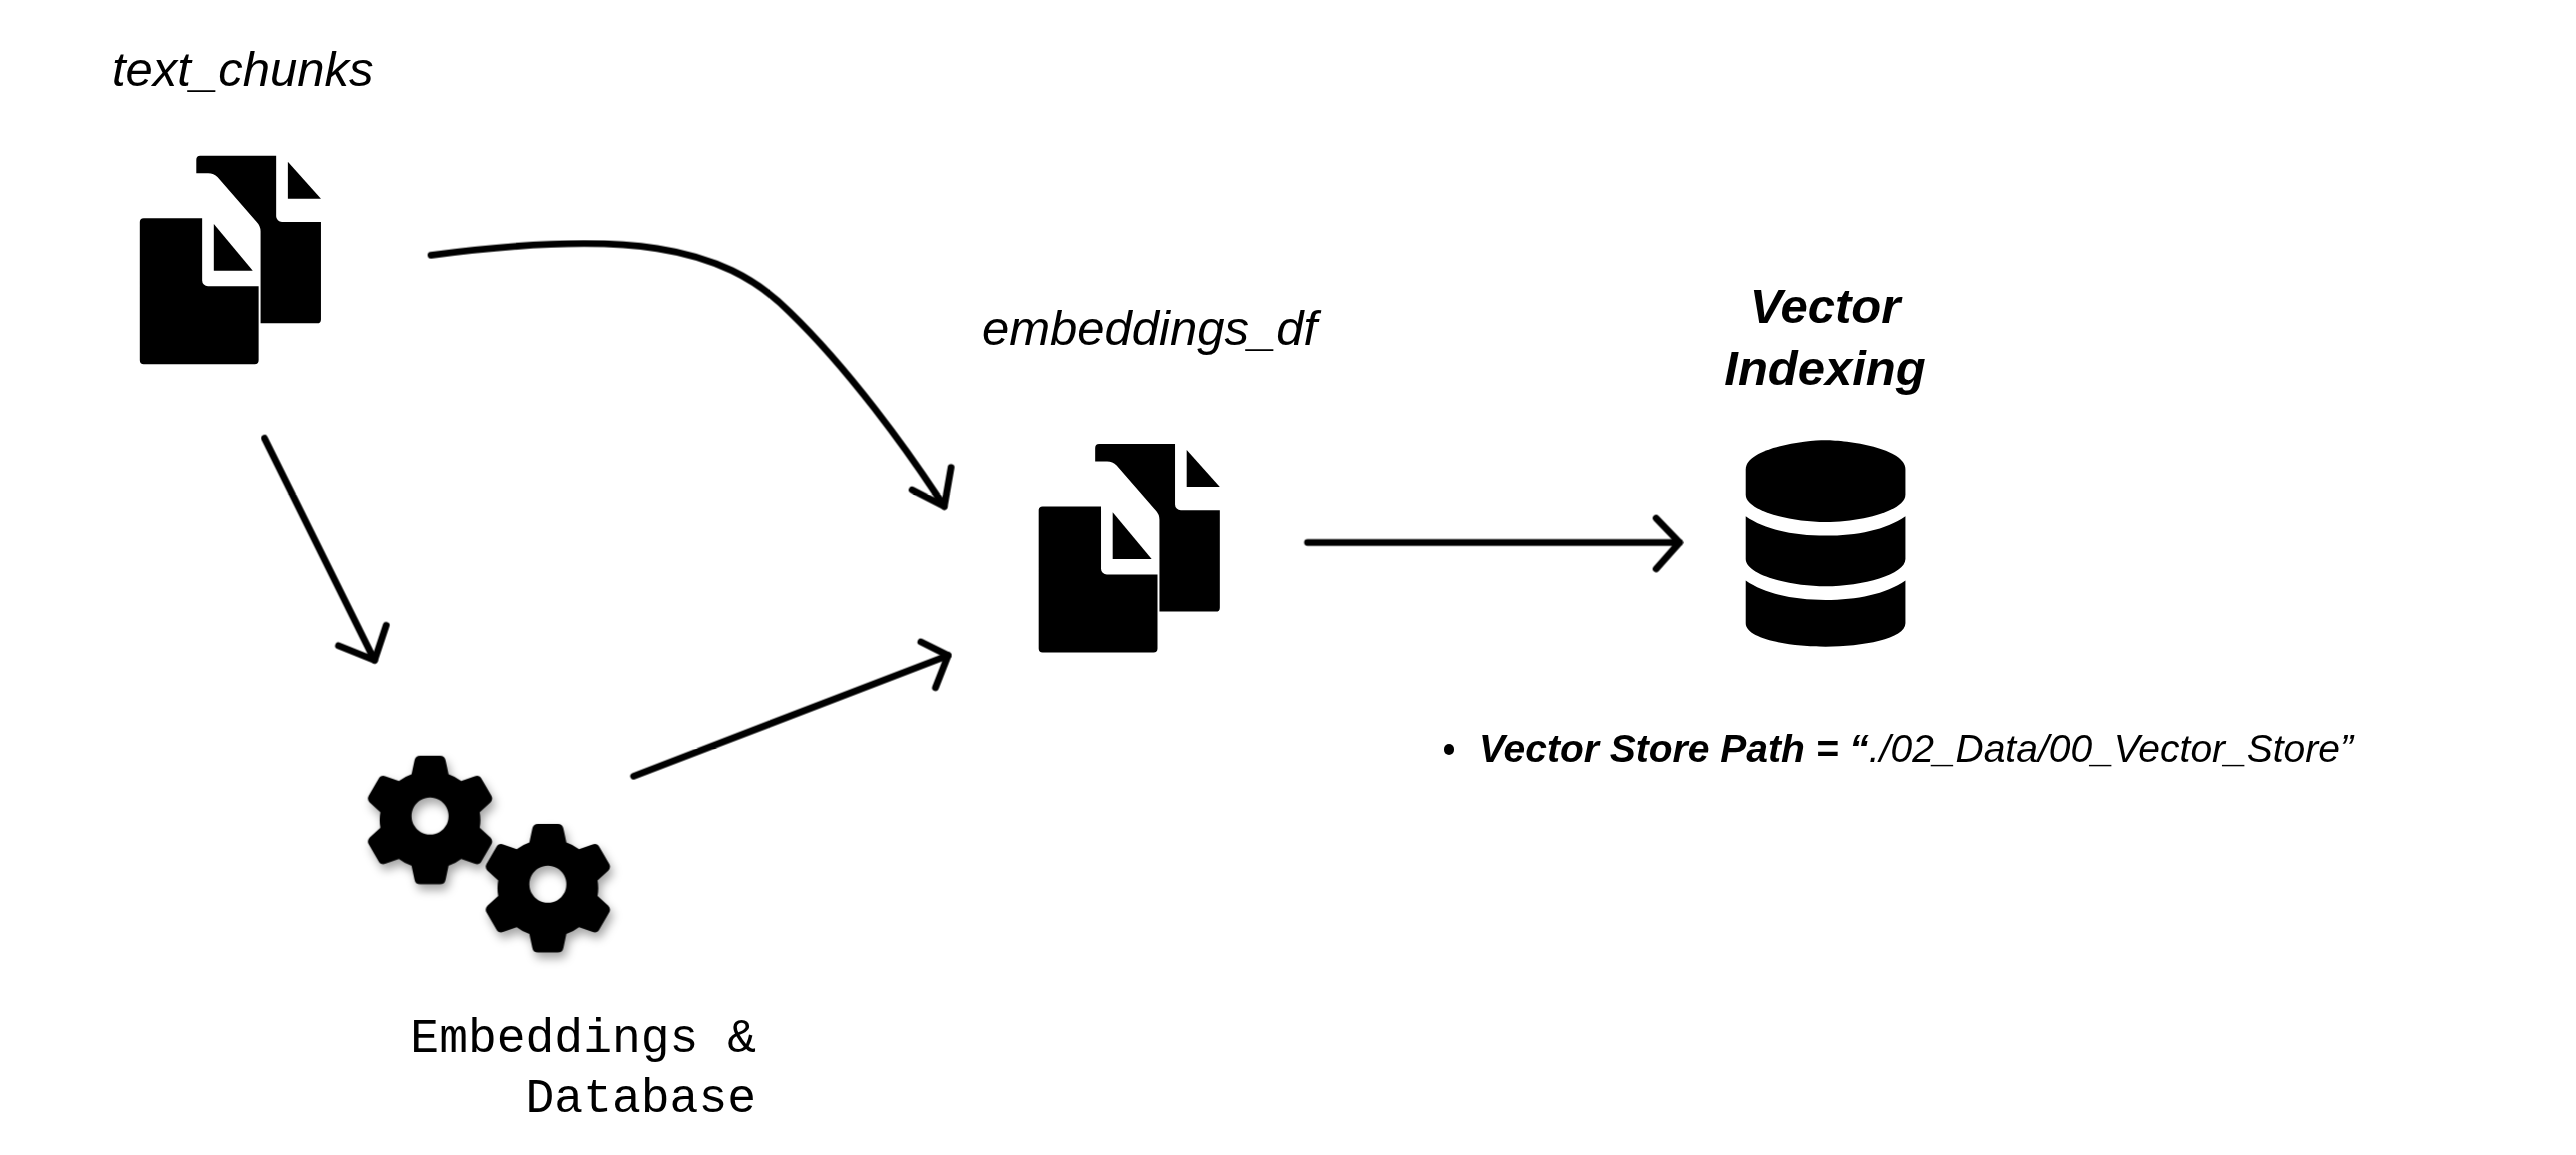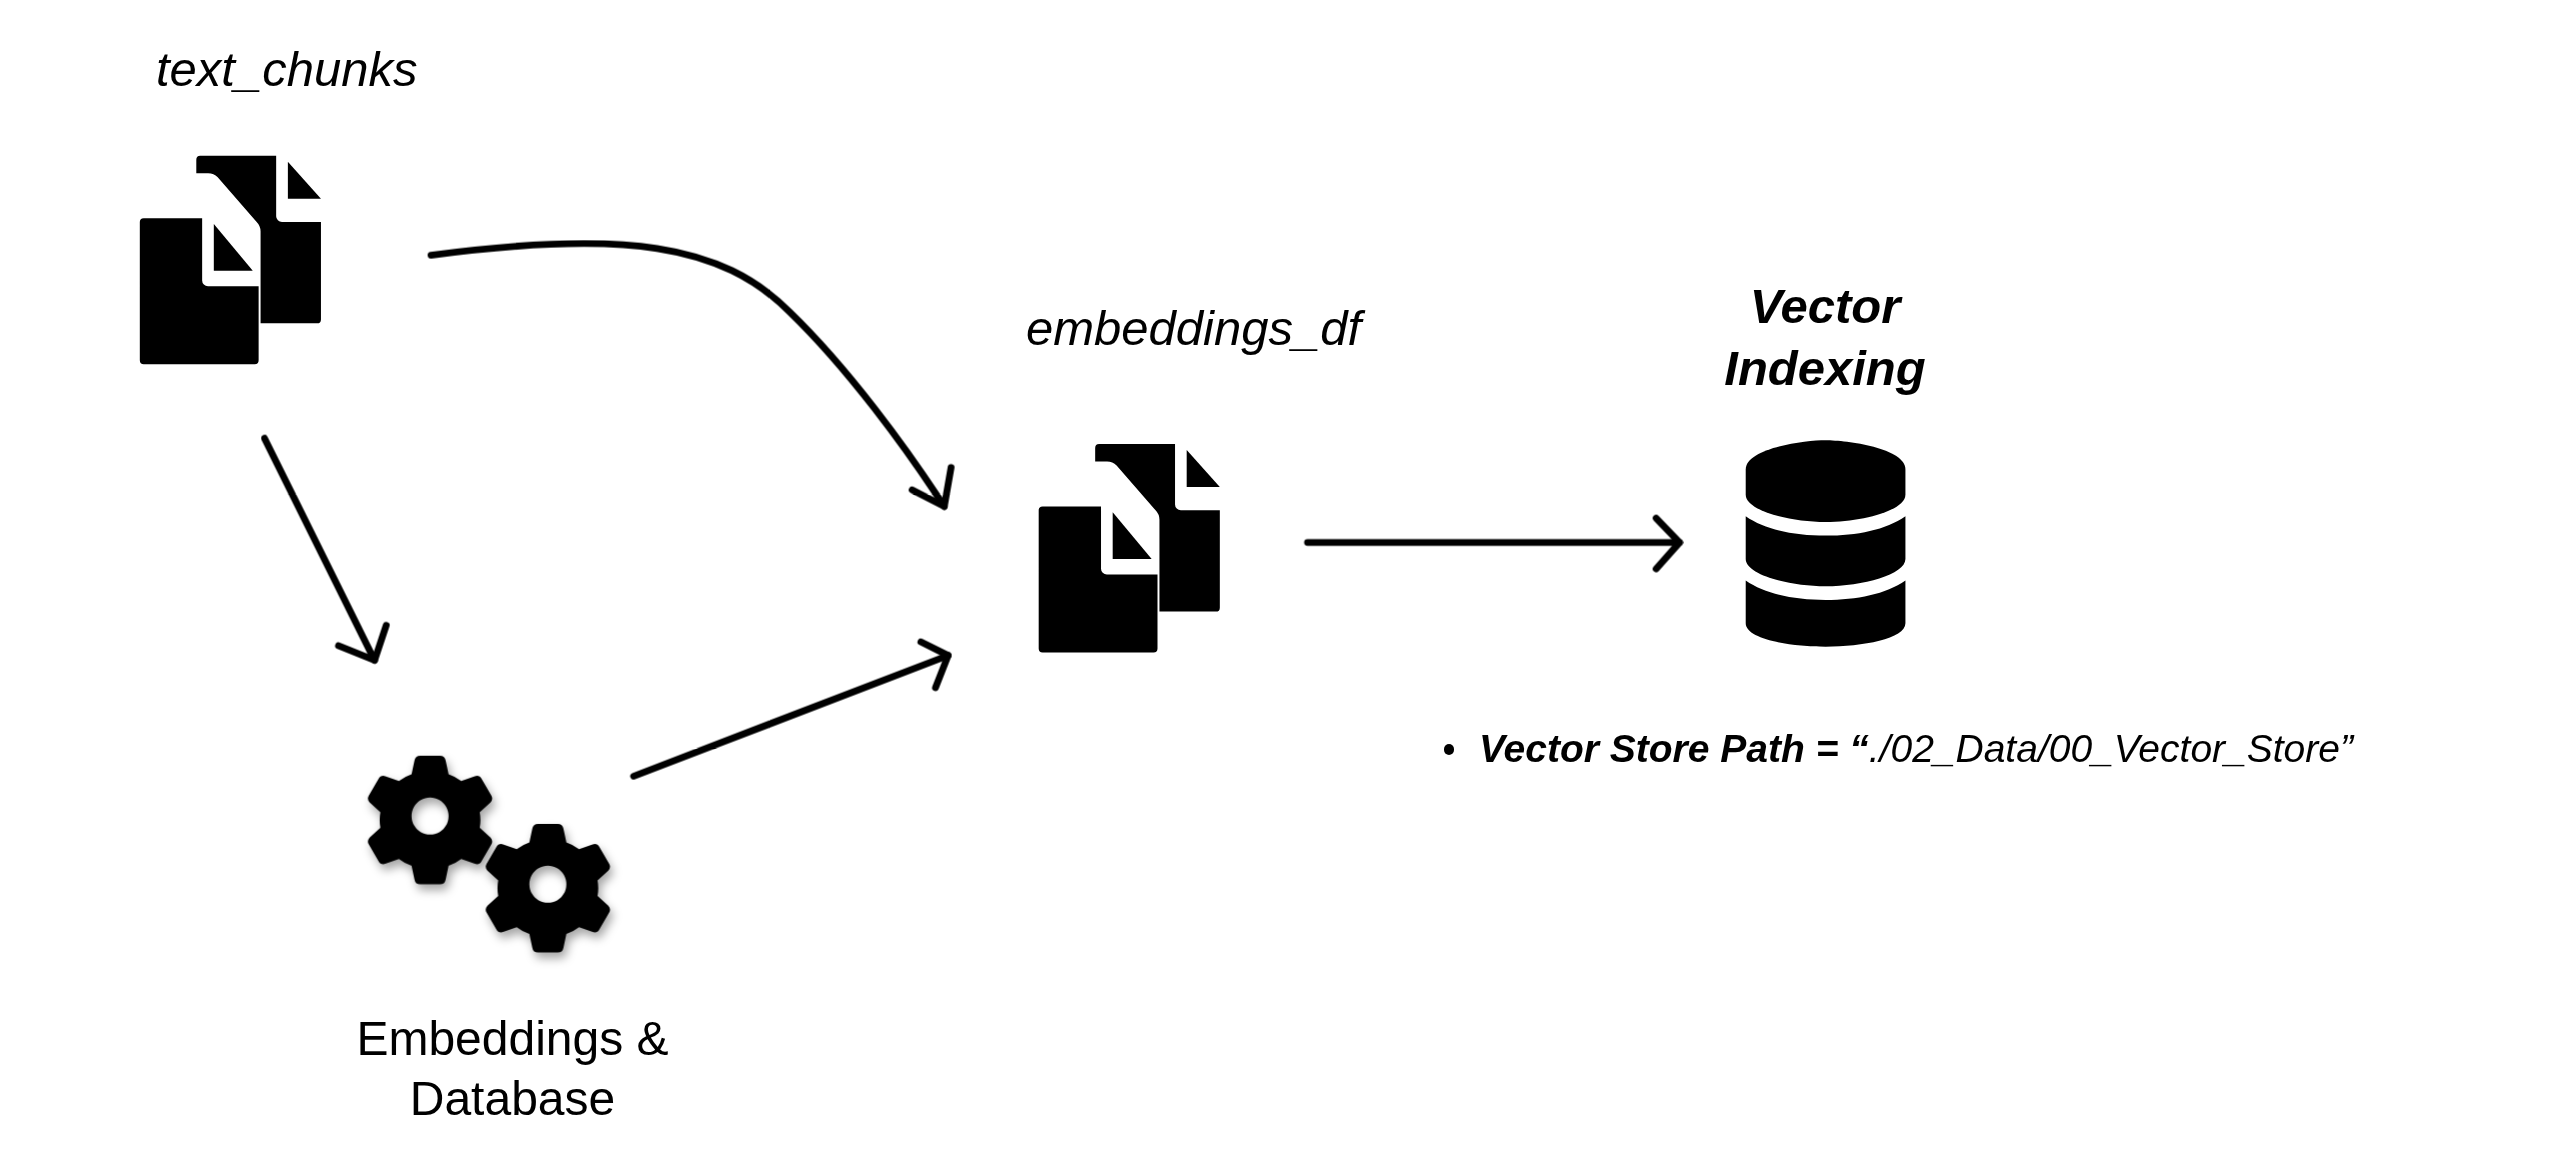--- a/index.html
+++ b/index.html
@@ -1,25 +1,25 @@
 <!DOCTYPE html>
 <html><head>
 <meta charset="utf-8">
 <style>
   html, body { margin:0; padding:0; background:#ffffff; }
   body { width:2576px; height:1155px; position:relative; overflow:hidden;
          font-family:"Liberation Sans", sans-serif; color:#000; }
   .abs { position:absolute; }
-  .label-italic { font-style:italic; font-size:49px; white-space:nowrap;margin-left:44px; }
+  .label-italic { font-style:italic; font-size:49px; white-space:nowrap; }
   #text-chunks-label { left:112px; top:41px; }
   #embeddings-df-label { left:982px; top:300px; }
   #vector-db-title { left:1630px; top:275px; width:390px; text-align:center;
      font-weight:bold; font-size:49px; line-height:62px;font-style:italic; }
-  #indexing-label { left:269px; top:1009px; width:487px; text-align:center;
-     font-size:48px; line-height:60px; }
+  #indexing-label { left:269px; top:1009px; width:487px; text-align:right;
+     font-size:48px; line-height:60px;font-family:Liberation Mono, monospace; }
   #bullets { left:1422px; top:706px; font-size:39px; line-height:53px; margin:16px; padding:0; list-style:none;font-style:italic; }
   #bullets li { position:relative; padding-left:41px; white-space:nowrap; }
   #bullets li::before { content:""; position:absolute; left:5.8px; top:22.4px; width:10.7px; height:10.7px;
      border-radius:50%; background:#000; }
   .bold { font-weight:bold; }
   svg.overlay { position:absolute; left:0; top:0; }
 </style>
 </head>
 <body>
 

